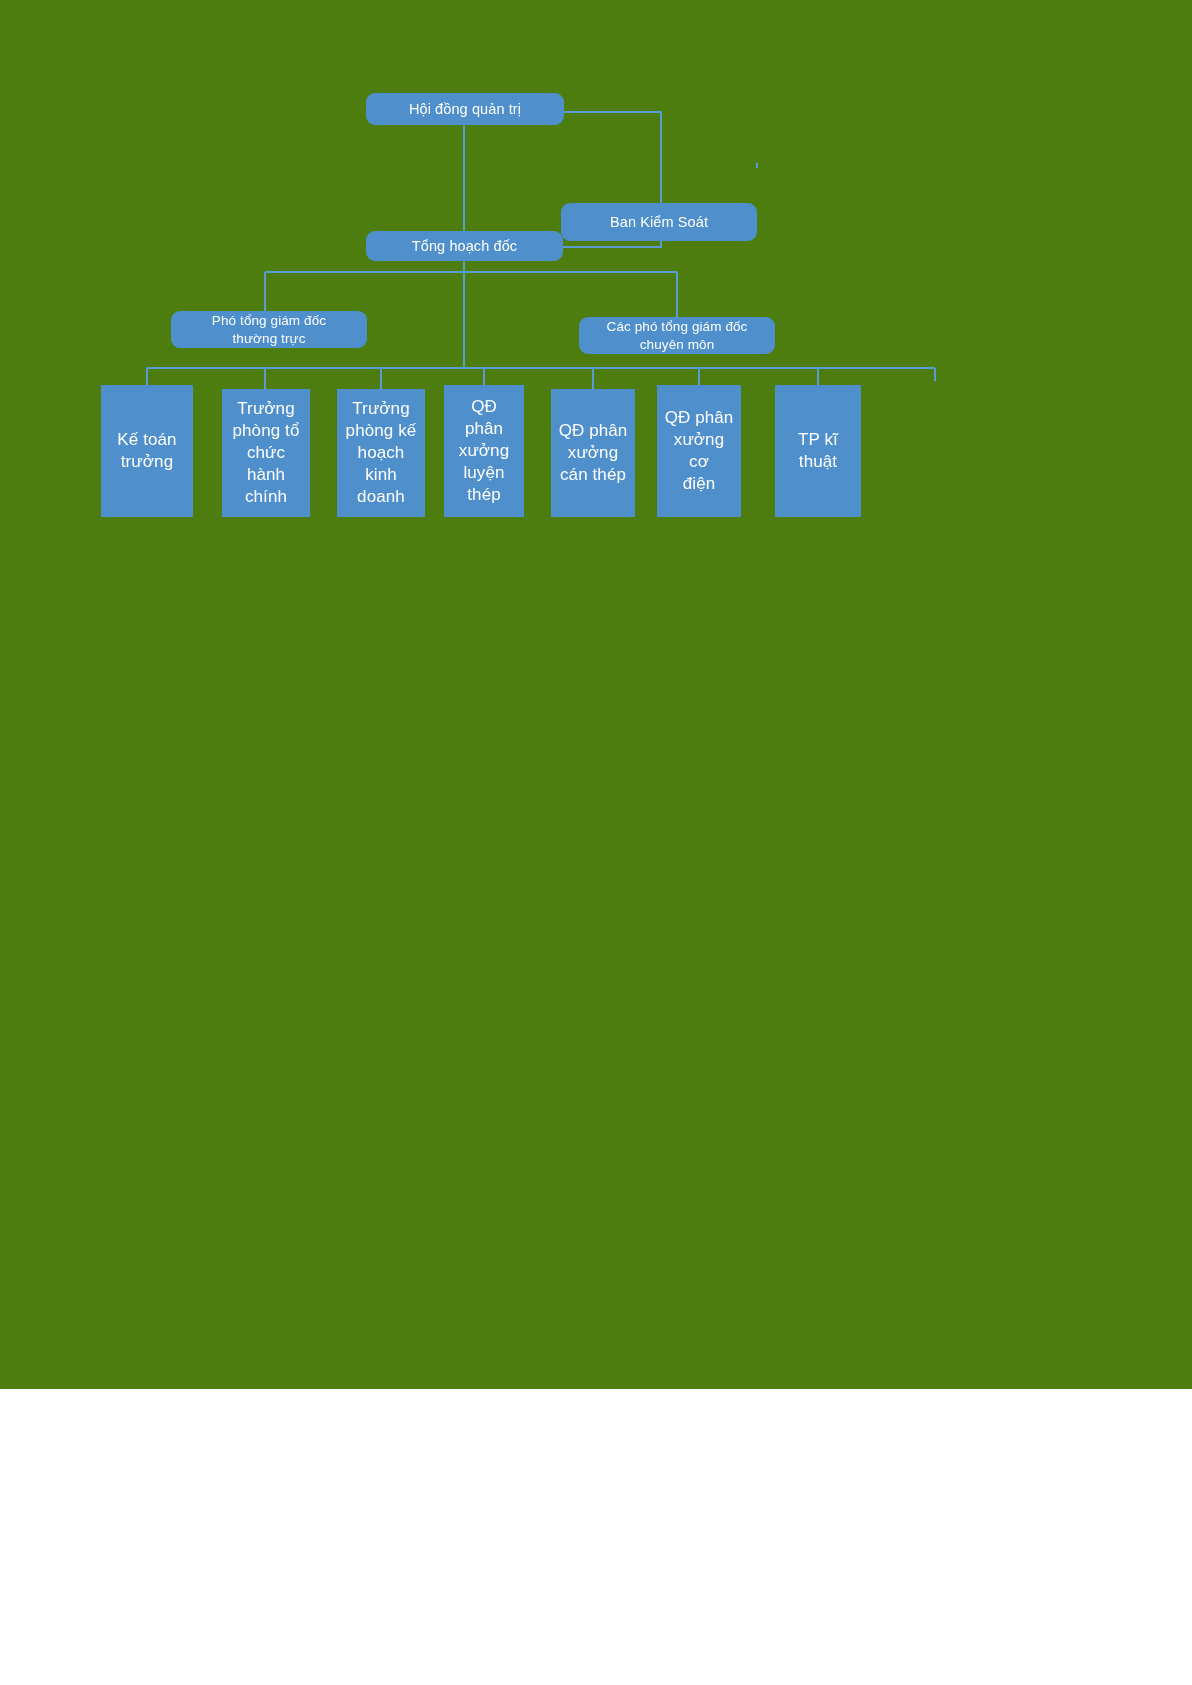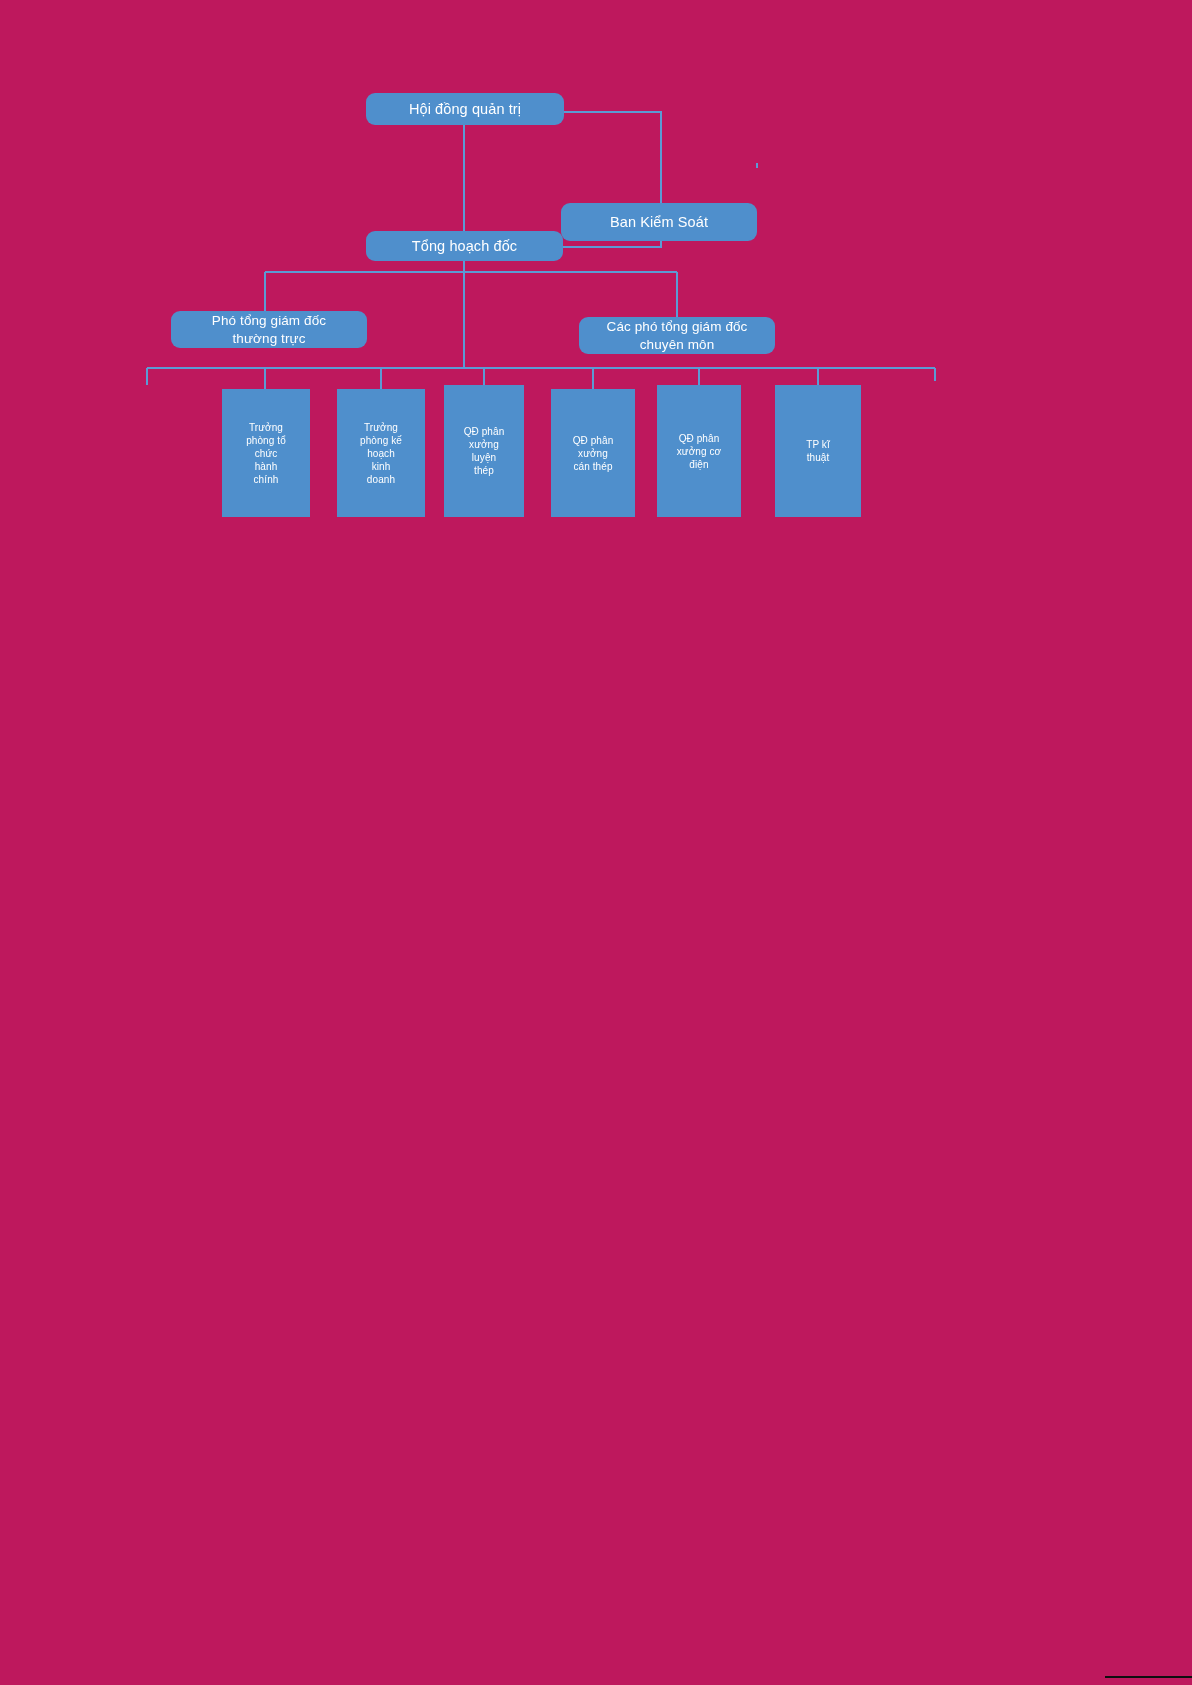--- a/index.html
+++ b/index.html
@@ -6,22 +6,22 @@
     margin: 0;
     padding: 0;
     background: #ffffff;
   }
   body {
     font-family: "Liberation Sans", sans-serif;
   }
   #page {
     position: relative;
     width: 1192px;
-    height: 1685px;
-    background: #be185d;
+    height: 1389px;
+    background: #4d7c0f;
     overflow: hidden;
   }
   
   #org-chart {
     position: absolute;
     left: 0;
     top: 0;
     width: 1192px;
     height: 560px;
   }
@@ -55,21 +55,21 @@
   }
   .node .label {
     display: block;
     width: 100%;
     white-space: pre-line;
   }
   
   .tier-1 { font-size: 14.5px; }
   .tier-2 { font-size: 14.5px; }
   .tier-3 { font-size: 13.5px; }
-  .leaf   { font-size: 10px; align-items: center; }
+  .leaf   { font-size: 17px; align-items: center; }
 
   
   #page-bottom-rule {
     position: absolute;
     left: 1105px;
     top: 1676px;
     width: 87px;
     height: 2px;
     background: #0f0f0f;
   }
@@ -126,20 +126,24 @@
     <div class="node rounded tier-3" style="left:171px; top:311px; width:196px; height:37px;">
       <span class="label">Phó tổng giám đốc
 thường trực</span>
     </div>
 
     <div class="node rounded tier-3" style="left:579px; top:317px; width:196px; height:37px;">
       <span class="label">Các phó tổng giám đốc
 chuyên môn</span>
     </div>
 
+    <div class="node sq leaf" style="left:101px; top:385px; width:92px; height:132px;">
+      <span class="label">Kế toán
+trưởng</span>
+    </div>
 
     <div class="node sq leaf" style="left:222px; top:389px; width:88px; height:128px;">
       <span class="label">Trưởng
 phòng tổ
 chức
 hành
 chính</span>
     </div>
 
     <div class="node sq leaf" style="left:337px; top:389px; width:88px; height:128px;">

